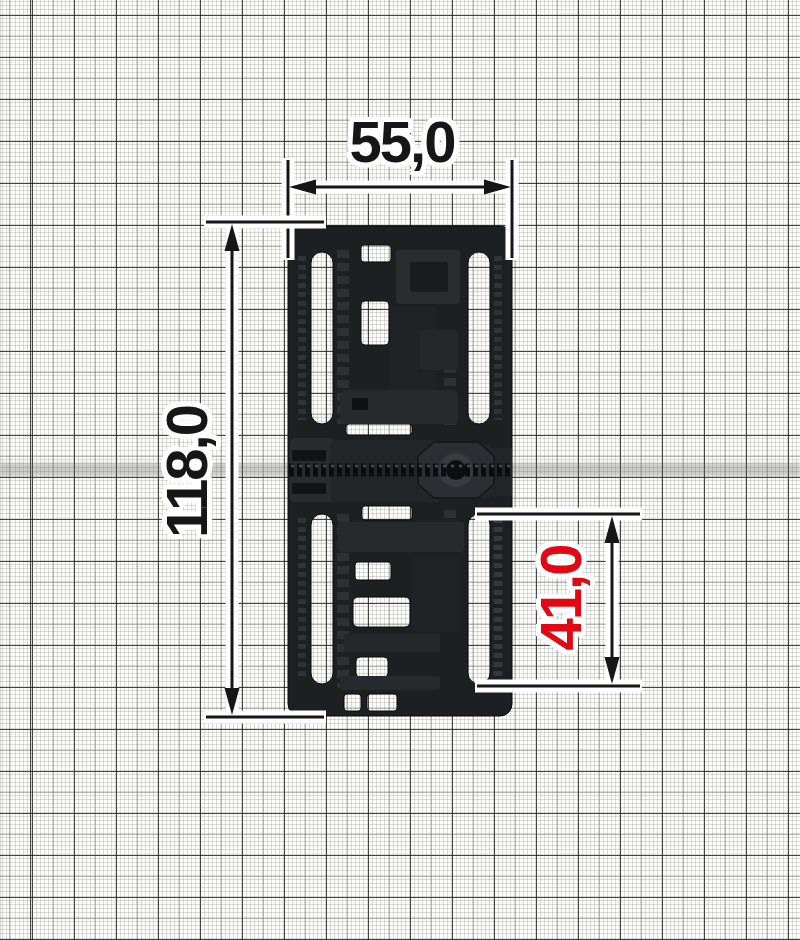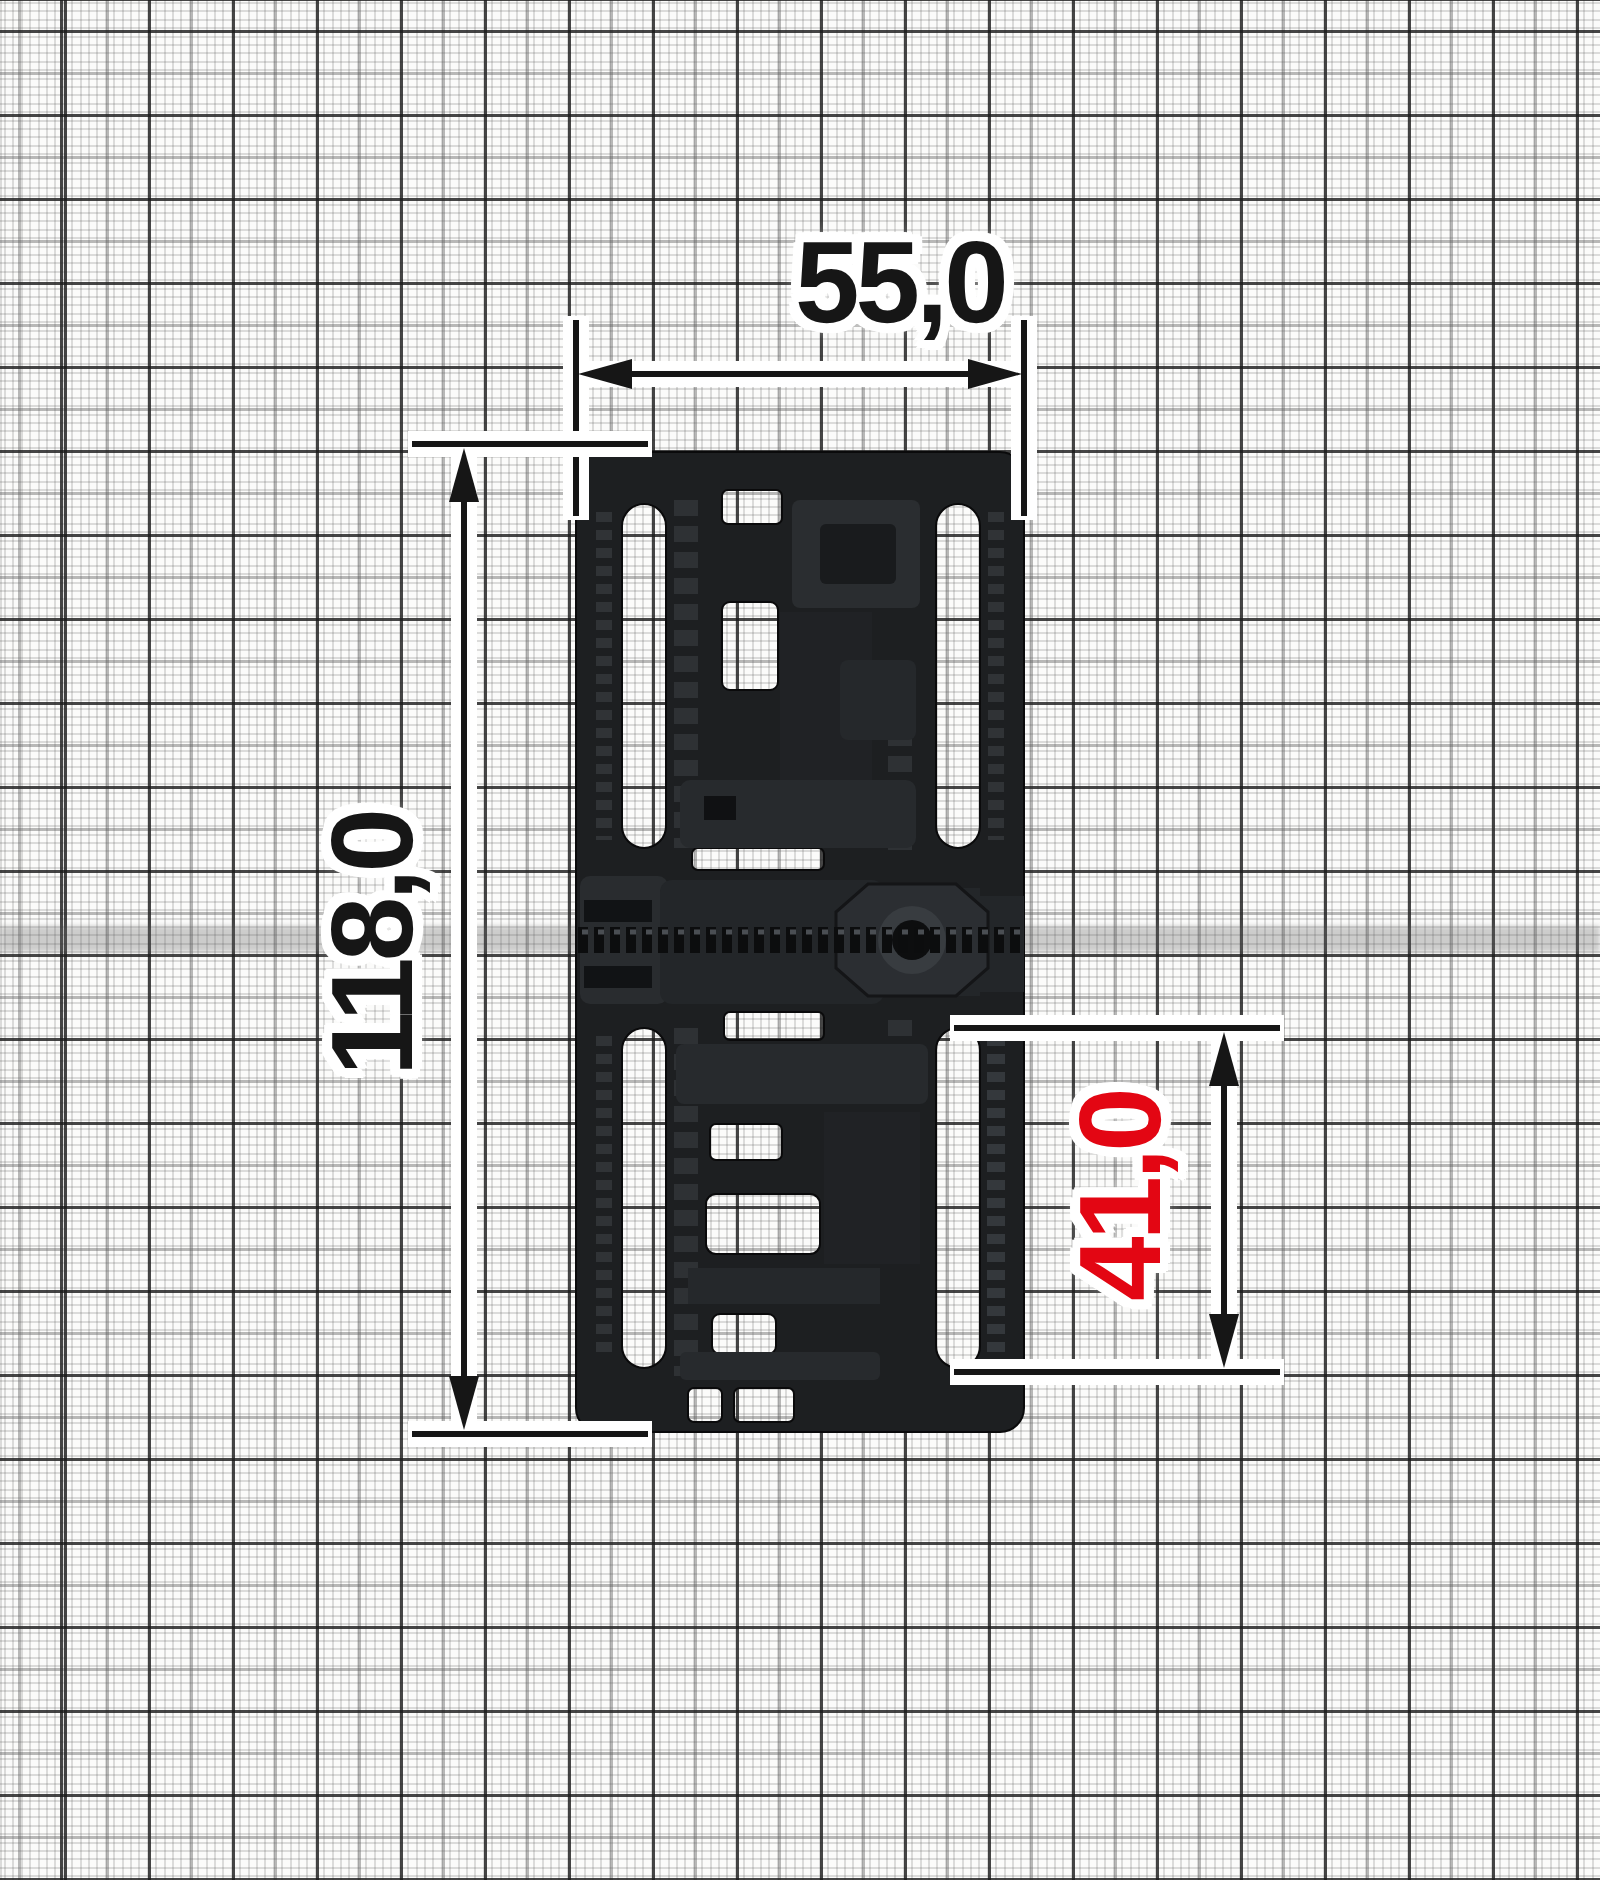--- a/index.html
+++ b/index.html
@@ -145,19 +145,19 @@
       <line x1="475" y1="686" x2="642" y2="686" stroke="#ffffff" stroke-width="13"></line>
       <line x1="612" y1="510" x2="612" y2="690" stroke="#ffffff" stroke-width="13"></line>
       <line x1="477" y1="514" x2="640" y2="514" stroke="#161616" stroke-width="3"></line>
       <line x1="477" y1="686" x2="640" y2="686" stroke="#161616" stroke-width="3"></line>
       <line x1="612" y1="540" x2="612" y2="660" stroke="#161616" stroke-width="3"></line>
       <polygon points="612,516 604.5,543 619.5,543" fill="#161616"></polygon>
       <polygon points="612,684 604.5,657 619.5,657" fill="#161616"></polygon>
     </g>
   </svg>
 
-  <div class="dim-label" style="left:334px; top:114px; width:136px;padding-left:48px;">55,0</div>
+  <div class="dim-label" style="left:334px; top:114px; width:136px;">55,0</div>
 
   <div class="dim-label vertical" style="left:110px; top:444px; width:154px;">118,0</div>
 
   <div class="dim-label vertical accent" style="left:500px; top:570px; width:122px;">41,0</div>
 
 </div>
 
 </body></html>

